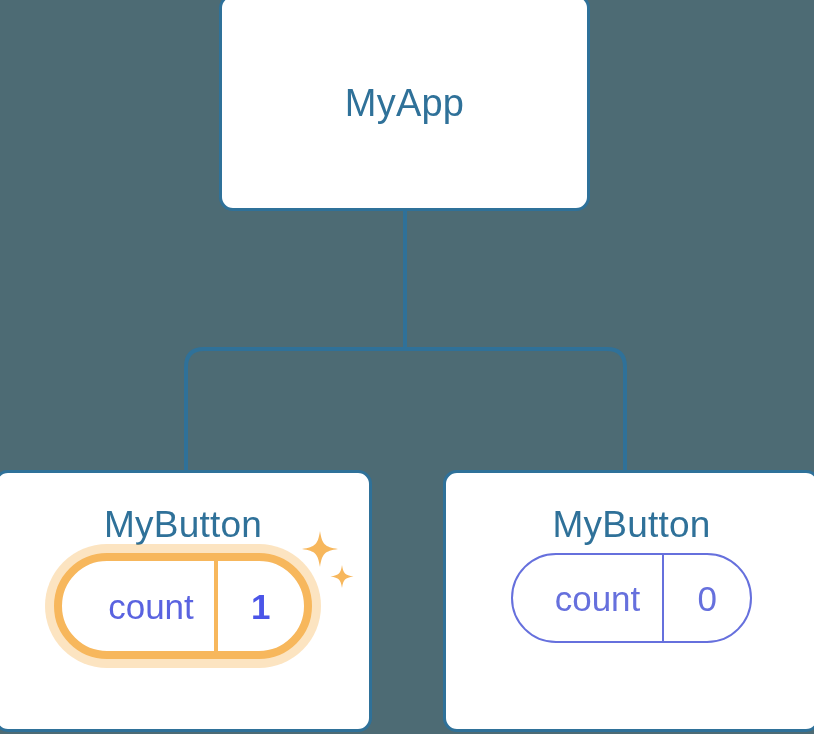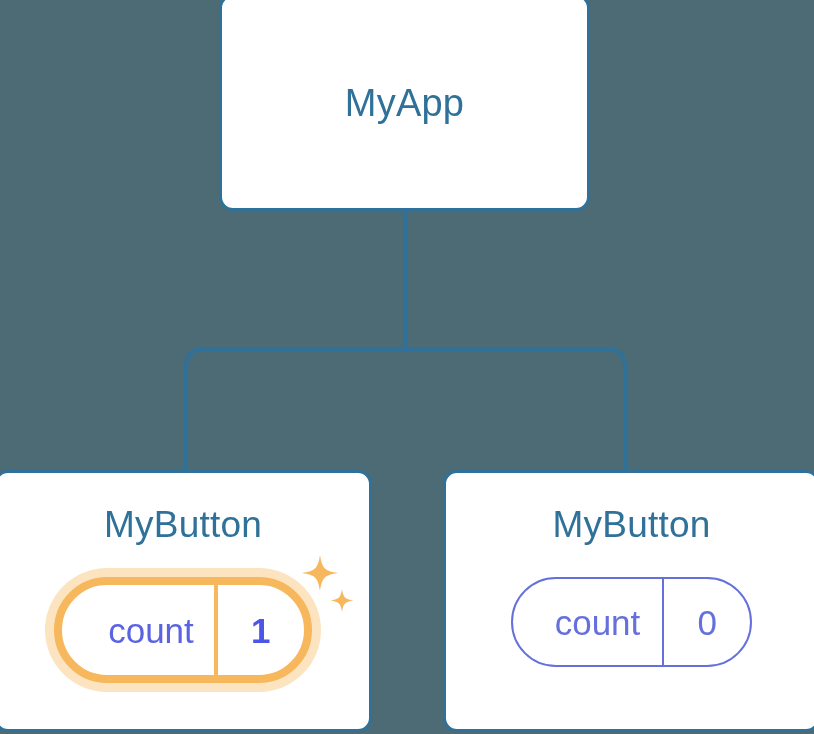--- a/index.html
+++ b/index.html
@@ -68,21 +68,21 @@
     font-weight: 400;
     letter-spacing: 0.2px;
     line-height: 1;
     white-space: nowrap;
   }
   .card-root .node-title { font-size: 38px; }
 
   
   .pill-wrap {
     position: relative;
-    margin-top: 34px;
+    margin-top: 10px;
     display: inline-flex;
     align-items: center;
     justify-content: center;
   }
 
   .pill {
     position: relative;
     display: flex;
     align-items: stretch;
     height: 90px;

